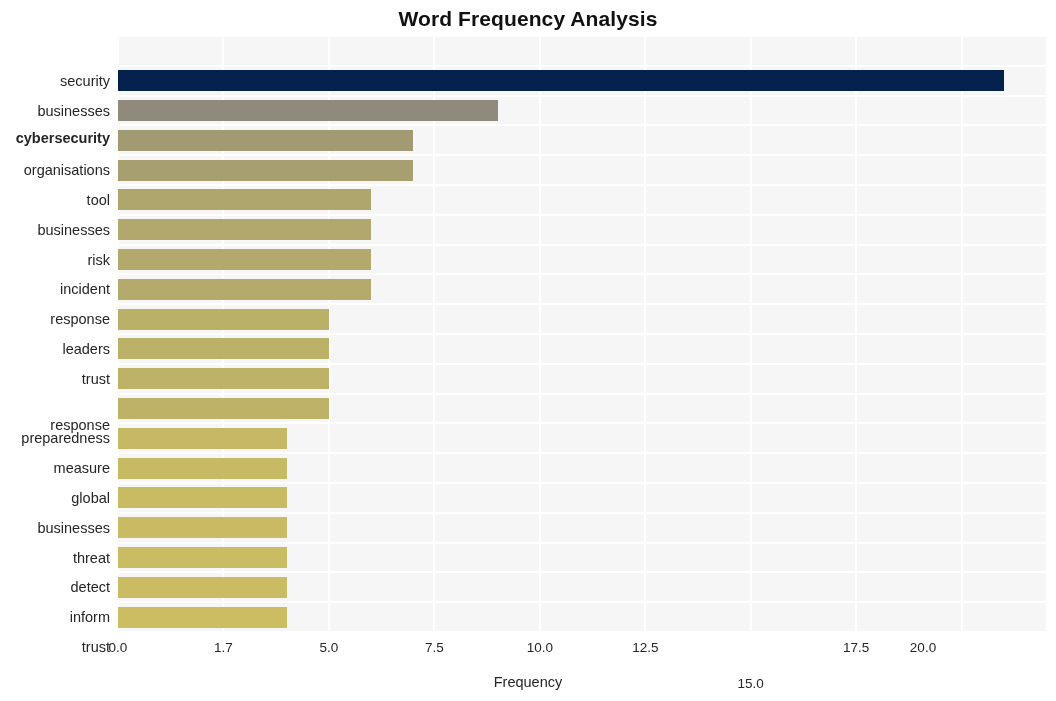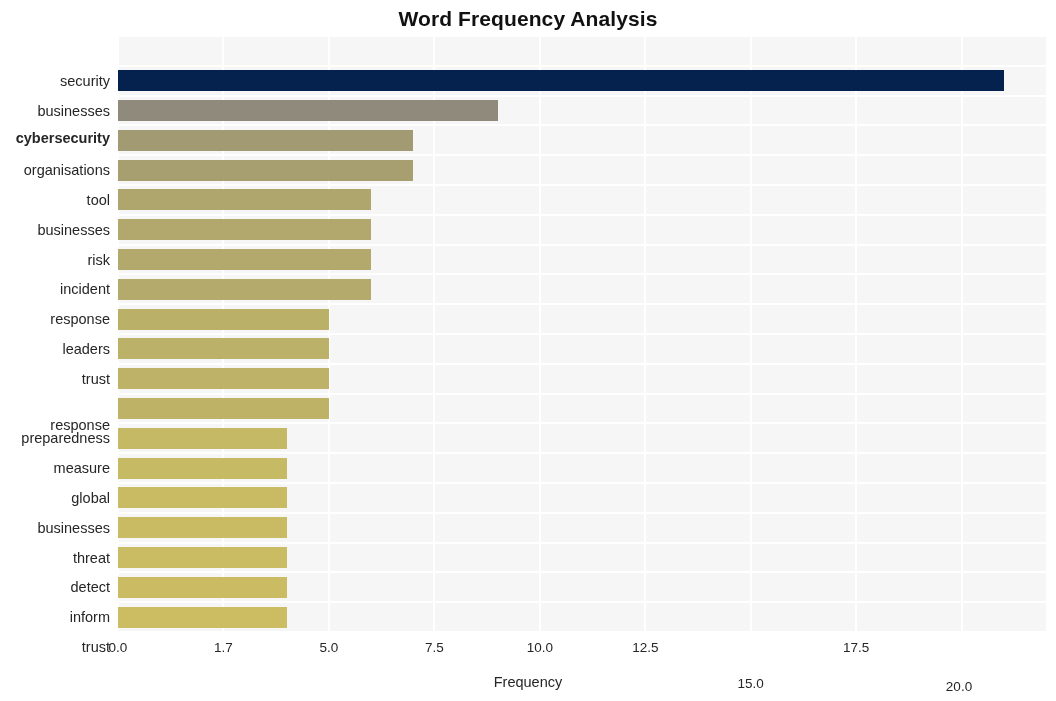--- a/index.html
+++ b/index.html
@@ -187,18 +187,18 @@
 
   <div class="xlabels" id="xlabels">
       <div class="xlabel" style="left: 118px;">0.0</div>
       <div class="xlabel" style="left: 223.455px;">1.7</div>
       <div class="xlabel" style="left: 328.909px;">5.0</div>
       <div class="xlabel" style="left: 434.364px;">7.5</div>
       <div class="xlabel" style="left: 539.818px;">10.0</div>
       <div class="xlabel" style="left: 645.273px;">12.5</div>
       <div class="xlabel" style="left: 750.727px; margin-top: 36px;">15.0</div>
       <div class="xlabel" style="left: 856.182px;">17.5</div>
-      <div class="xlabel" style="left: 959px; margin-top: 39px;">20.0</div>
+      <div class="xlabel" style="left: 923px;">20.0</div>
     </div>
 
   <div class="xaxis-title">Frequency</div>
 
 </div>
 
 </body></html>

